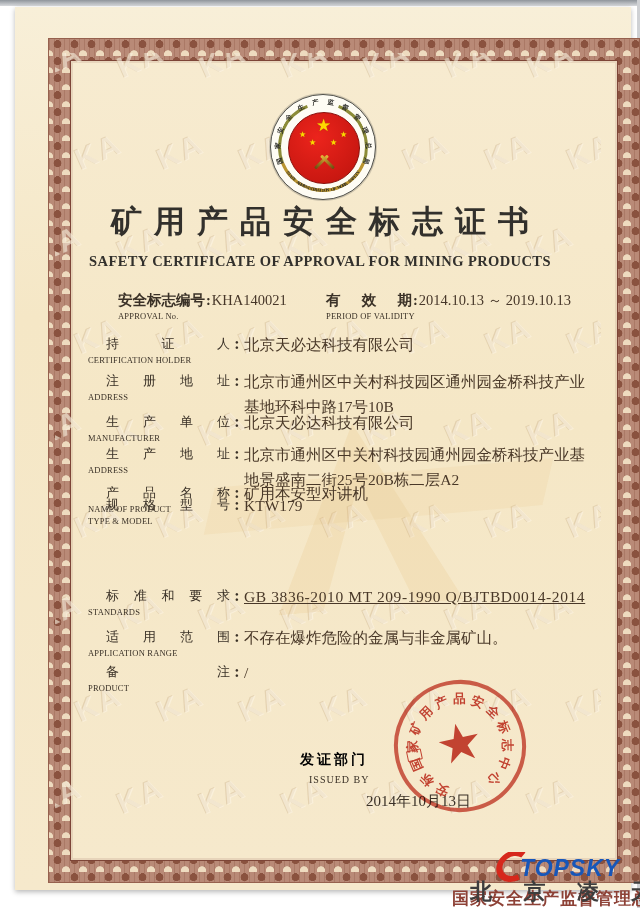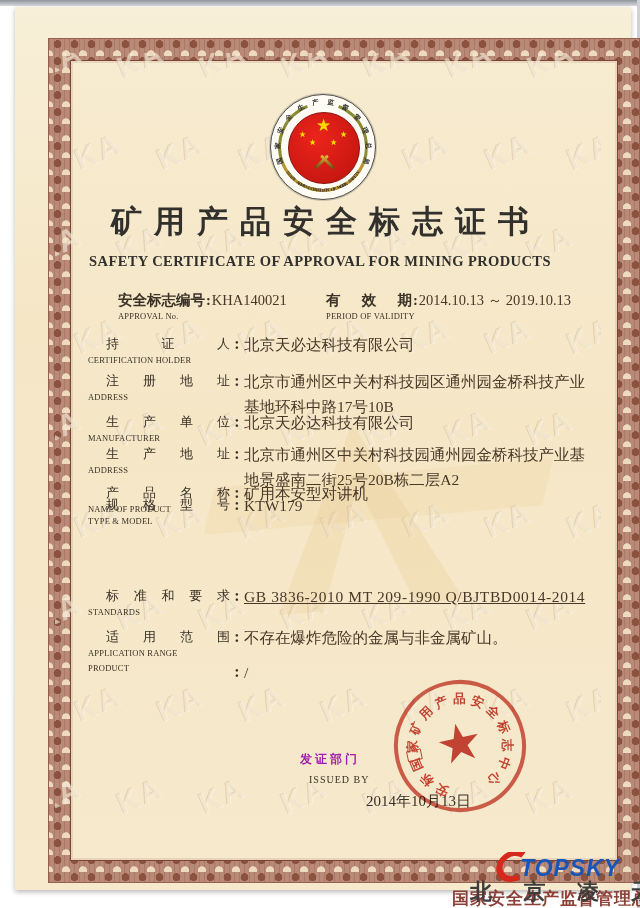--- a/index.html
+++ b/index.html
@@ -76,22 +76,22 @@
   .label-en{font-size:8.5px;letter-spacing:.2px;margin-top:1px;white-space:nowrap;}
   .colon{width:14px;text-align:center;font-weight:bold;font-size:16px;line-height:20px;}
   .value{flex:1;font-size:15.5px;line-height:25px;color:#493828;margin-top:-2px;}
   .f1{top:334px;} .f2{top:371px;} .f3{top:412px;} .f4{top:444px;}
   .f5{top:483px;justify-content:flex-end;} .f6{top:495px;} .f7{top:586px;} .f8{top:627px;} .f9{top:662px;}
   .f7 .value{letter-spacing:.6px;text-decoration:underline;}
   
   .statement{position:absolute;left:88px;top:700px;width:476px;font-size:14.5px;line-height:23px;
     color:#46352a;text-indent:2em;letter-spacing:.4px;}
   
-  .issuer-cn{position:absolute;left:300px;top:751px;font-size:12px;font-weight:bold;
-    letter-spacing:3px;color:#a21caf;}
+  .issuer-cn{position:absolute;left:300px;top:751px;font-size:14px;font-weight:bold;
+    letter-spacing:3px;color:#000000;}
   .issuer-en{position:absolute;left:309px;top:774px;font-size:10px;letter-spacing:1px;color:#3a3127;}
   .issue-date{position:absolute;left:366px;top:792px;font-size:15px;color:#3a3127;}
   
   .stamp{position:absolute;left:394px;top:680px;width:132px;height:132px;border-radius:50%;
     border:4.5px solid rgba(197,57,44,.85);box-sizing:border-box;transform:rotate(-12deg);
     mix-blend-mode:multiply;opacity:.92;}
   .stamp-star{position:absolute;left:50%;top:50%;transform:translate(-50%,-54%);
     font-size:52px;color:#c5392c;line-height:1;}
   .stamp-ring{position:absolute;inset:0;color:#c5392c;font-weight:bold;}
   .stamp-mark{position:absolute;left:8px;top:56px;width:13px;height:9px;border:1.5px solid #c5392c;
@@ -334,20 +334,21 @@
   <div class="field f8">
     <div class="label-wrap">
         <div class="label-cn">适 用 范 围</div>
         <div class="label-en">APPLICATION RANGE</div>
       </div>
     <div class="colon">:</div>
     <div class="value">不存在爆炸危险的金属与非金属矿山。</div>
   </div>
   <div class="field f9">
     <div class="label-wrap">
+        <div class="label-cn">备 注</div>
         <div class="label-en">PRODUCT</div>
       </div>
     <div class="colon">:</div>
     <div class="value">/</div>
   </div>
 
 
   <div class="issuer-cn">发证部门</div>
   <div class="issuer-en">ISSUED BY</div>
   <div class="issue-date">2014年10月13日</div>

